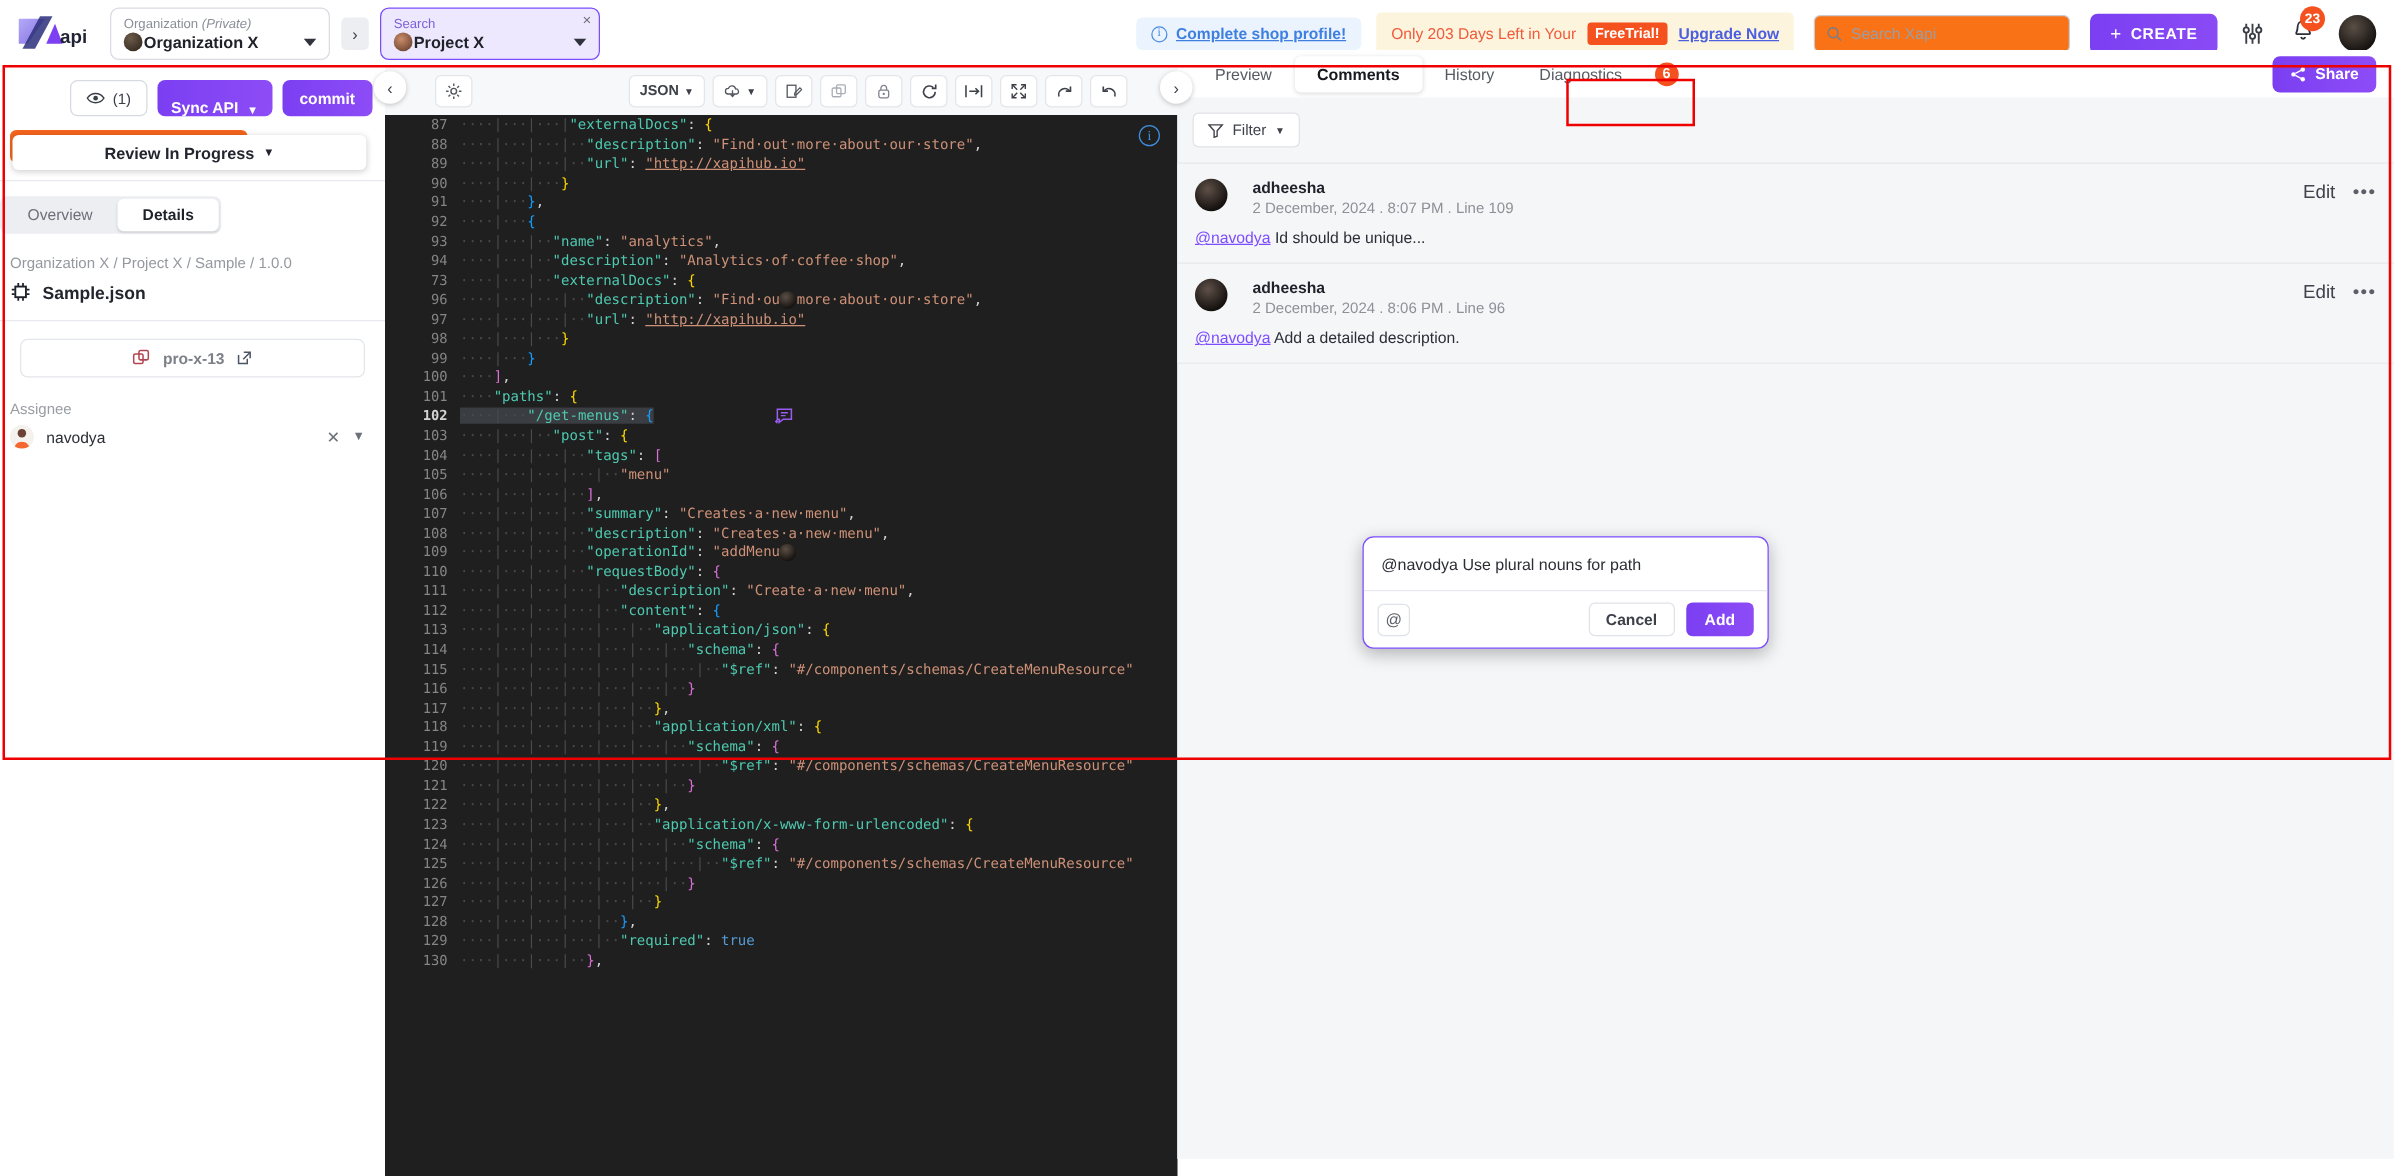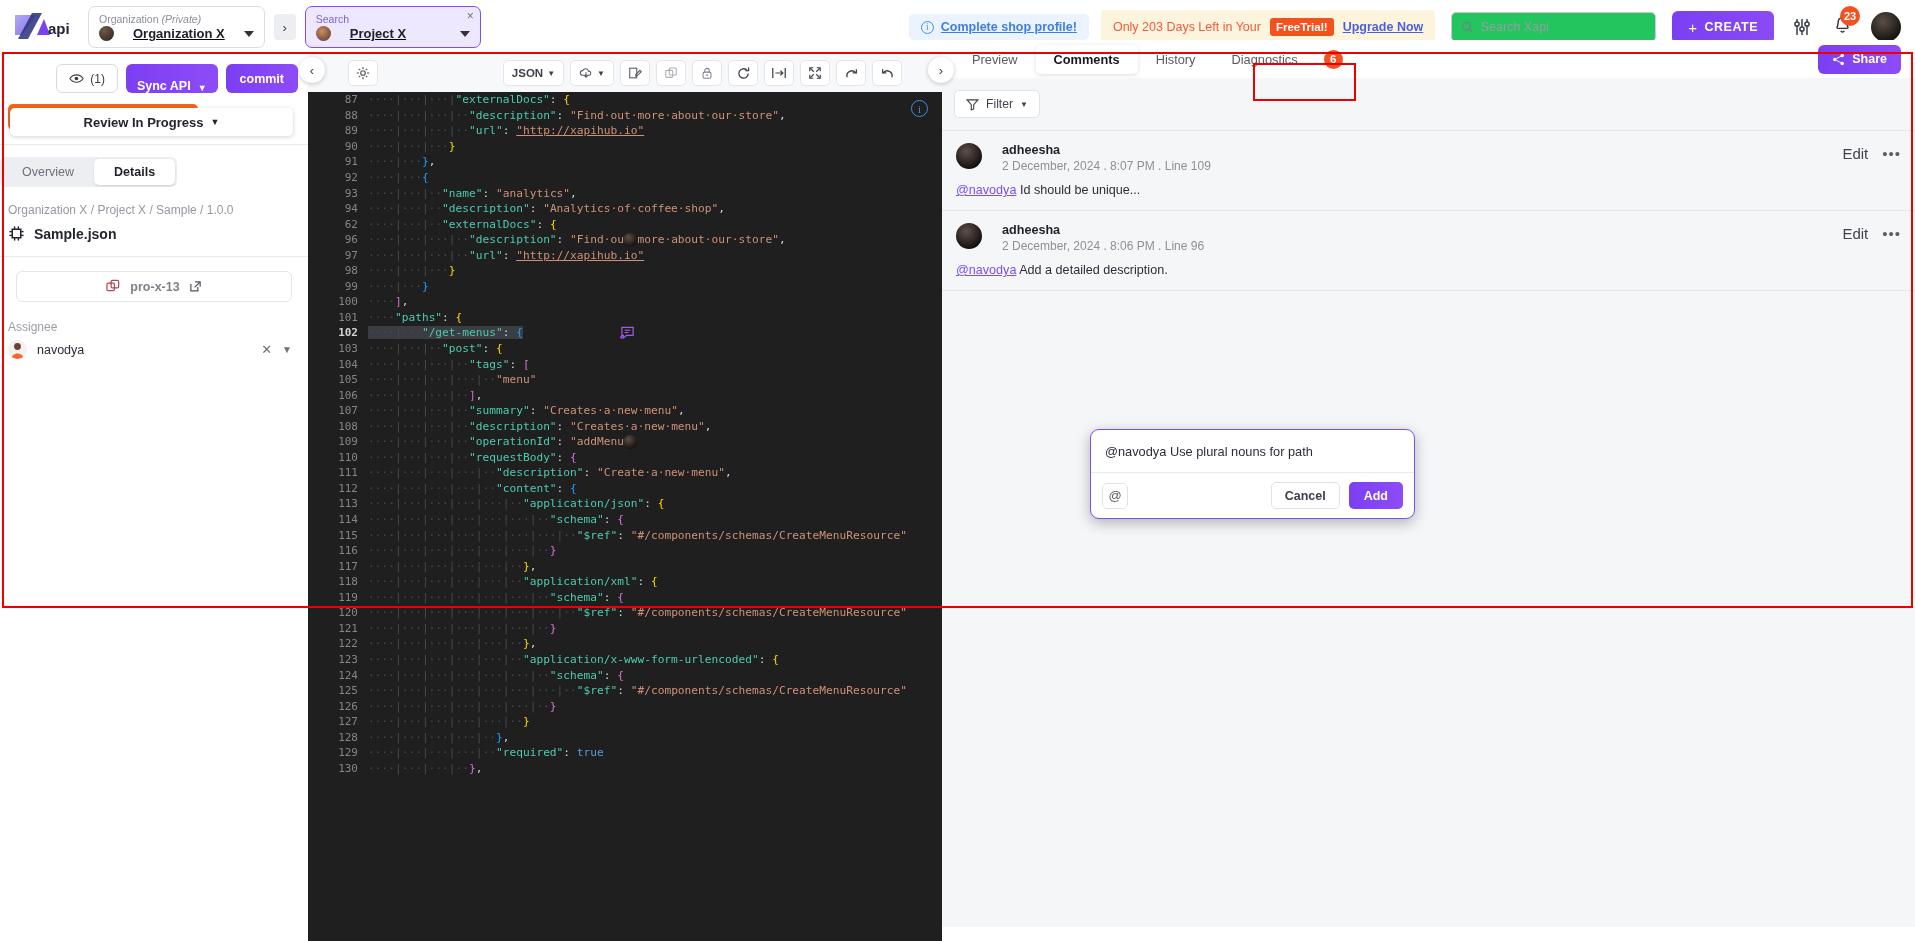--- a/index.html
+++ b/index.html
@@ -21,21 +21,21 @@
   .ctx-select {
     height: 42px; border: 1px solid #d9dce3; border-radius: 7px;
     background: #fff; padding: 3px 10px 3px 10px; position: relative;
     display: flex; flex-direction: column; justify-content: center;
     min-width: 176px;
   }
   .ctx-select.proj { border: 1.5px solid #7c4dff; background: #eee8ff; }
   .ctx-label { font-size: 10.5px; color: #8b8f99; line-height: 12px; white-space: nowrap; }
   .ctx-label i { font-style: italic; }
   .ctx-select.proj .ctx-label { color: #7b5fd6; }
-  .ctx-row { display: flex; align-items: center; gap: 19px; margin-top: 1px; text-decoration: underline; }
+  .ctx-row { display: flex; align-items: center; gap: 1px; margin-top: 1px; }
   .ctx-avatar { width: 15px; height: 15px; border-radius: 50%; background: radial-gradient(circle at 35% 30%, #6b5b4a, #2b2118); flex: 0 0 auto; }
   .ctx-avatar.p2 { background: radial-gradient(circle at 40% 35%, #c98d6b, #5a3324); }
   .ctx-name { font-size: 13px; font-weight: bold; color: #20222a; white-space: nowrap; }
   .caret { margin-left: auto; width: 0; height: 0; border-left: 5px solid transparent; border-right: 5px solid transparent; border-top: 6px solid #30333c; }
   .ctx-close { position: absolute; top: 3px; right: 6px; font-size: 12px; color: #6d6f78; line-height: 1; }
 
   .arrow-btn {
     width: 22px; height: 26px; border-radius: 4px; background: #eceef2;
     display: flex; align-items: center; justify-content: center;
     font-size: 13px; color: #3d4049; margin: 0 9px;
@@ -51,21 +51,21 @@
   .trial-pill {
     display: flex; align-items: center; gap: 9px;
     background: #fdf4dd; border-radius: 4px; padding: 8px 12px; margin-left: 12px;
   }
   .trial-txt { font-size: 12.5px; color: #ef5b3c; }
   .trial-badge { background: #f4511e; color: #fff; font-size: 11.5px; font-weight: bold; padding: 3px 6px; border-radius: 3px; }
   .trial-link { font-size: 12.5px; color: #4b5fe0; text-decoration: underline; font-weight: bold; }
 
   .searchbox {
     margin-left: 16px; width: 205px; height: 30px;
-    border: 1px solid #c9ccd4; border-radius: 5px; background: #22c55e;
+    border: 1px solid #c9ccd4; border-radius: 5px; background: #f97316;
     display: flex; align-items: center; gap: 7px; padding: 0 9px;
   }
   .searchbox input { border: none; outline: none; font-size: 12.5px; color: #3b3e47; width: 100%; font-family: "Liberation Sans", sans-serif; background: transparent; }
   .searchbox input::placeholder { color: #9a9da6; }
 
   .create-btn {
     margin-left: 16px; height: 33px; padding: 0 16px; border: none; border-radius: 6px;
     background: linear-gradient(90deg,#7b3ff2,#8a4bf5); color: #fff;
     font-size: 12.5px; font-weight: bold; letter-spacing: .5px;
     display: flex; align-items: center; gap: 7px; cursor: pointer;
@@ -467,21 +467,21 @@
     <span class="info-i">i</span>
     <div id="code-lines">
         <div class="code-line"><span class="gutter">87</span><span class="code-txt"><span class="ws">····|···|···|</span><span class="k">"externalDocs"</span><span class="p">: </span><span class="b1">{</span></span></div>
         <div class="code-line"><span class="gutter">88</span><span class="code-txt"><span class="ws">····|···|···|··</span><span class="k">"description"</span><span class="p">: </span><span class="s">"Find·out·more·about·our·store"</span><span class="p">,</span></span></div>
         <div class="code-line"><span class="gutter">89</span><span class="code-txt"><span class="ws">····|···|···|··</span><span class="k">"url"</span><span class="p">: </span><span class="lnk">"http://xapihub.io"</span></span></div>
         <div class="code-line"><span class="gutter">90</span><span class="code-txt"><span class="ws">····|···|···</span><span class="b1">}</span></span></div>
         <div class="code-line"><span class="gutter">91</span><span class="code-txt"><span class="ws">····|···</span><span class="b3">}</span><span class="p">,</span></span></div>
         <div class="code-line"><span class="gutter">92</span><span class="code-txt"><span class="ws">····|···</span><span class="b3">{</span></span></div>
         <div class="code-line"><span class="gutter">93</span><span class="code-txt"><span class="ws">····|···|··</span><span class="k">"name"</span><span class="p">: </span><span class="s">"analytics"</span><span class="p">,</span></span></div>
         <div class="code-line"><span class="gutter">94</span><span class="code-txt"><span class="ws">····|···|··</span><span class="k">"description"</span><span class="p">: </span><span class="s">"Analytics·of·coffee·shop"</span><span class="p">,</span></span></div>
-        <div class="code-line"><span class="gutter">62</span><span class="code-txt"><span class="ws">····|···|··</span><span class="k">"externalDocs"</span><span class="p">: </span><span class="b1">{</span></span></div>
+        <div class="code-line"><span class="gutter">73</span><span class="code-txt"><span class="ws">····|···|··</span><span class="k">"externalDocs"</span><span class="p">: </span><span class="b1">{</span></span></div>
         <div class="code-line" style="position: relative;"><span class="gutter">96</span><span class="code-txt"><span class="ws">····|···|···|··</span><span class="k">"description"</span><span class="p">: </span><span class="s">"Find·out·more·about·our·store"</span><span class="p">,</span></span><span class="g-avatar"></span></div>
         <div class="code-line"><span class="gutter">97</span><span class="code-txt"><span class="ws">····|···|···|··</span><span class="k">"url"</span><span class="p">: </span><span class="lnk">"http://xapihub.io"</span></span></div>
         <div class="code-line"><span class="gutter">98</span><span class="code-txt"><span class="ws">····|···|···</span><span class="b1">}</span></span></div>
         <div class="code-line"><span class="gutter">99</span><span class="code-txt"><span class="ws">····|···</span><span class="b3">}</span></span></div>
         <div class="code-line"><span class="gutter">100</span><span class="code-txt"><span class="ws">····</span><span class="b2">]</span><span class="p">,</span></span></div>
         <div class="code-line"><span class="gutter">101</span><span class="code-txt"><span class="ws">····</span><span class="k">"paths"</span><span class="p">: </span><span class="b1">{</span></span></div>
         <div class="code-line cur" style="position: relative;"><span class="gutter">102</span><span class="code-txt"><span class="sel"><span class="ws">····|···</span><span class="k">"/get-menus"</span><span class="p">: </span><span class="b3">{</span></span></span><span class="g-comment"><svg width="15" height="15" viewBox="0 0 16 16">
               <path d="M2 2.5h12v8.5H7l-3.4 2.8v-2.8H2z" fill="none" stroke="#9a5cf0" stroke-width="1.3"></path>
               <line x1="5" y1="5.6" x2="11" y2="5.6" stroke="#9a5cf0" stroke-width="1.2"></line>
               <line x1="5" y1="8" x2="9" y2="8" stroke="#9a5cf0" stroke-width="1.2"></line>

